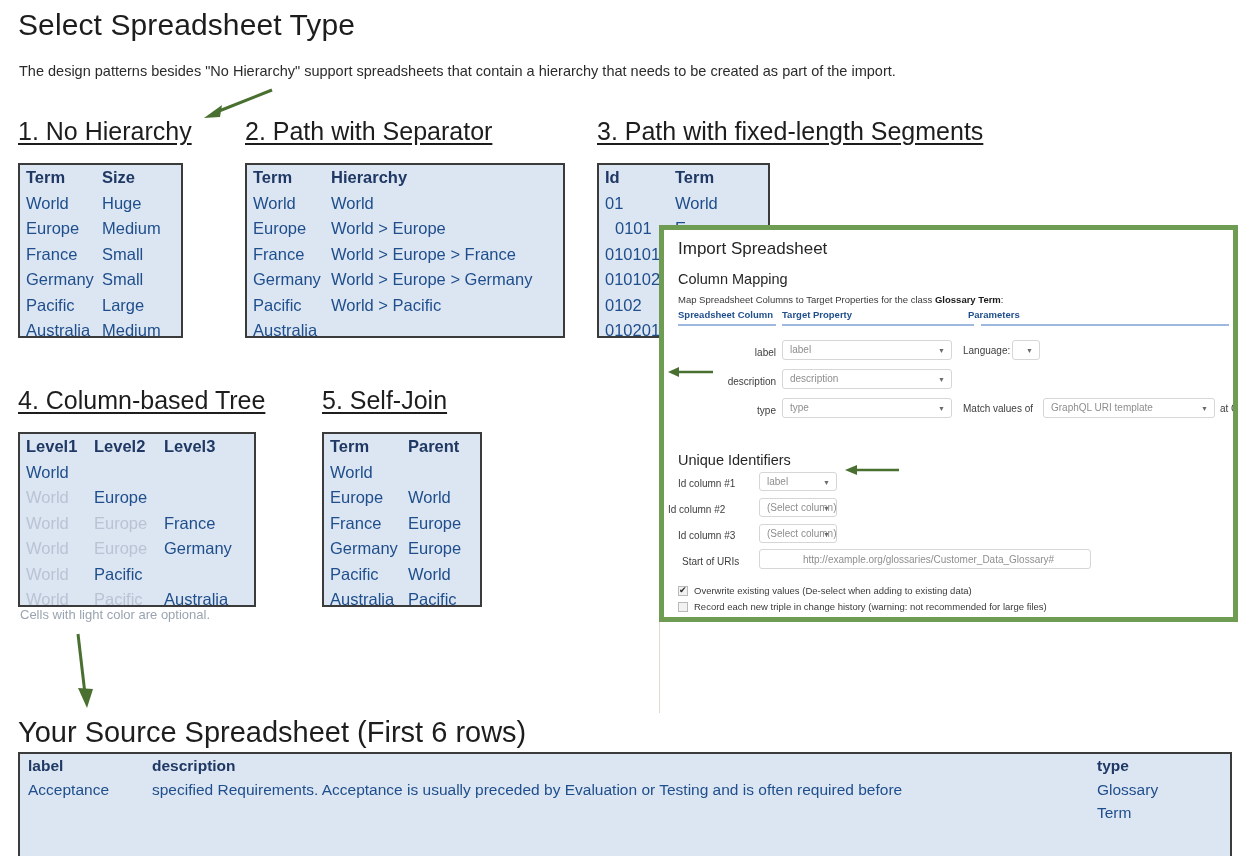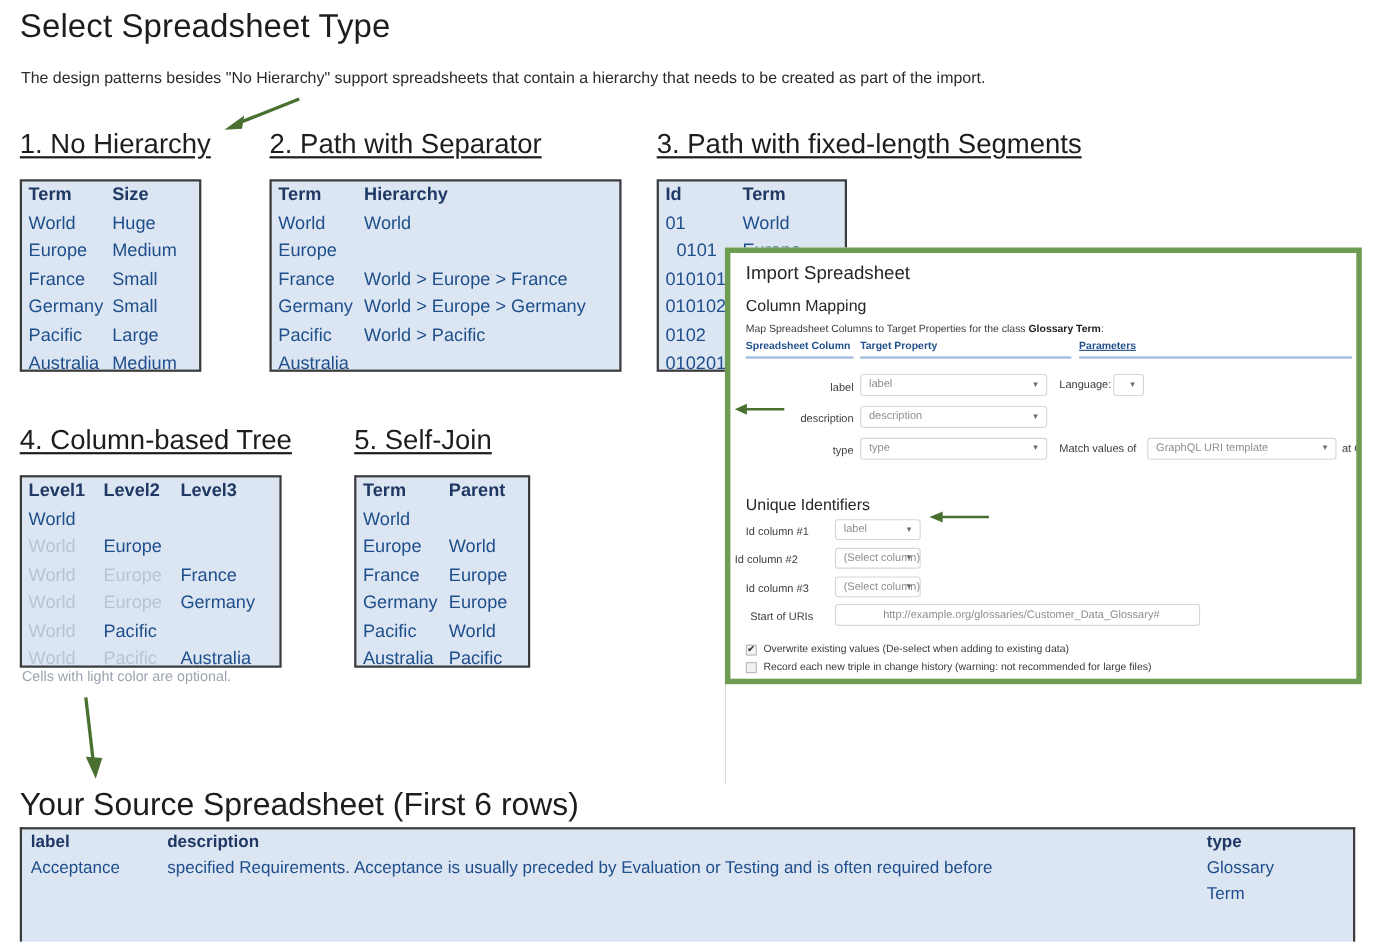--- a/index.html
+++ b/index.html
@@ -294,20 +294,21 @@
   <div class="xrow hdr">
     <div class="xcell" style="width:78px;">Term</div>
     <div class="xcell" style="width:238px;">Hierarchy</div>
   </div>
   <div class="xrow">
     <div class="xcell" style="width:78px;">World</div>
     <div class="xcell" style="width:238px;">World</div>
   </div>
   <div class="xrow">
     <div class="xcell" style="width:78px;">Europe</div>
+    <div class="xcell" style="width:238px;">World &gt; Europe</div>
   </div>
   <div class="xrow">
     <div class="xcell" style="width:78px;">France</div>
     <div class="xcell" style="width:238px;">World &gt; Europe &gt; France</div>
   </div>
   <div class="xrow">
     <div class="xcell" style="width:78px;">Germany</div>
     <div class="xcell" style="width:238px;">World &gt; Europe &gt; Germany</div>
   </div>
   <div class="xrow">
@@ -433,21 +434,21 @@
 <div id="dialog-tail"></div>
 <div id="import-dialog">
 
   <div id="dialog-title">Import Spreadsheet</div>
 
   <div class="dlg-h2" style="left:14px; top:41px;">Column Mapping</div>
   <div class="dlg-sub" style="left:14px; top:64px;"><span>Map Spreadsheet Columns to Target Properties for the class </span><b>Glossary Term</b><span>:</span></div>
 
   <div class="colhdr" style="left:14px; top:79px;">Spreadsheet Column</div>
   <div class="colhdr" style="left:118px; top:79px;">Target Property</div>
-  <div class="colhdr" style="left:317px; top:79px;text-decoration:underline;">Parameters</div>
+  <div class="colhdr" style="left:304px; top:79px;">Parameters</div>
 
   <div class="colrule" style="left:14px; top:94px; width:98px;"></div>
   <div class="colrule" style="left:118px; top:94px; width:192px;"></div>
   <div class="colrule" style="left:317px; top:94px; width:248px;"></div>
 
   <div class="fieldlabel" style="left:45px; top:117px; width:67px;">label</div>
   <div class="sel" style="left:118px; top:110px; width:170px; height:20px;">
     <span>label</span>
     <span class="caret">▼</span>
   </div>

